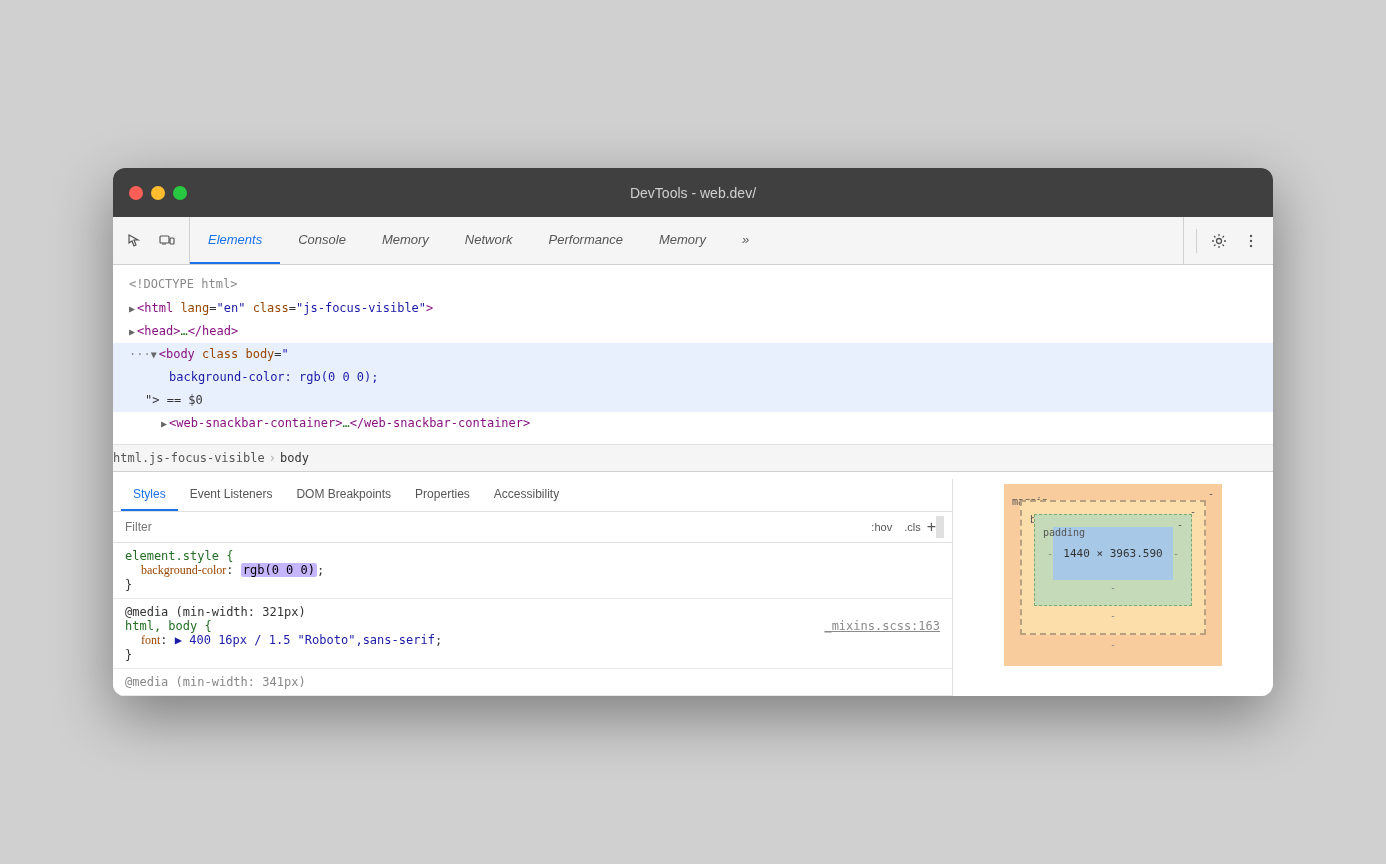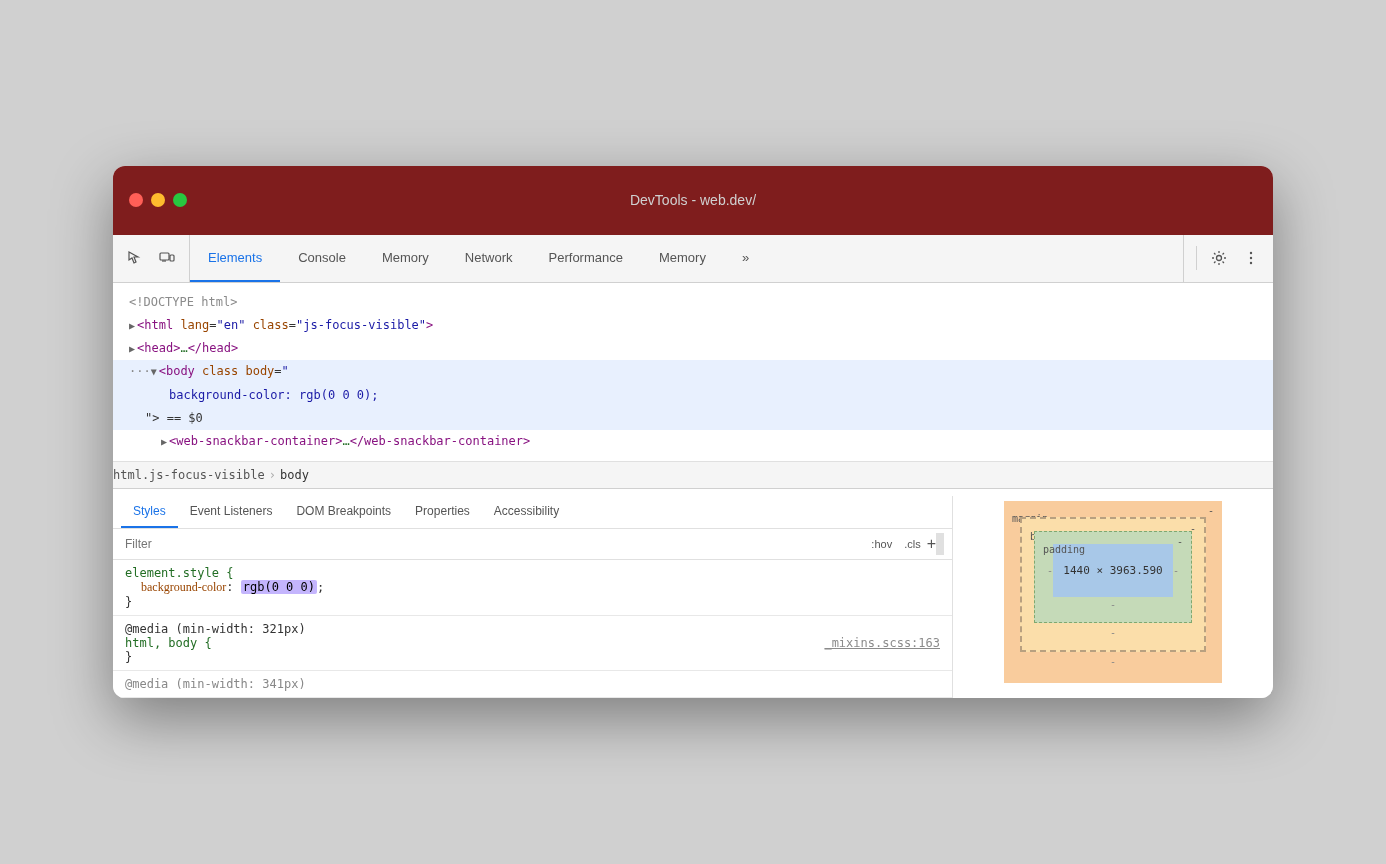--- a/index.html
+++ b/index.html
@@ -13,22 +13,22 @@
     }
     .window {
       width: 1160px;
       background: #f0f0f0;
       border-radius: 12px;
       box-shadow: 0 20px 60px rgba(0,0,0,0.4);
       overflow: hidden;
     }
     
     .titlebar {
-      background: #7f1d1d;
-      height: 69px;
+      background: #404040;
+      height: 49px;
       display: flex;
       align-items: center;
       padding: 0 16px;
       position: relative;
     }
     .traffic-lights {
       display: flex;
       gap: 8px;
       align-items: center;
     }
@@ -74,20 +74,21 @@
       background: transparent;
       cursor: pointer;
       border-radius: 4px;
       color: #555;
       font-size: 14px;
     }
     .tabs {
       display: flex;
       align-items: stretch;
       flex: 1;
+      font-style: italic;
     }
     .tab {
       padding: 0 18px;
       display: flex;
       align-items: center;
       font-size: 13px;
       color: #555;
       cursor: pointer;
       border-bottom: 2px solid transparent;
       white-space: nowrap;
@@ -446,20 +447,23 @@
         </div>
 
         <div class="css-rule-block">
           <div>
             <span style="color:#333; font-family:Menlo,monospace; font-size:12px;">@media (min-width: 321px)</span>
           </div>
           <div>
             <span class="css-selector">html, body {</span>
             <span class="css-source">_mixins.scss:163</span>
           </div>
+          <div style="padding-left:16px;">
+            <span class="css-property">font</span><span class="css-colon">: </span><span style="color:#1a1aa6">▶ 400 16px / 1.5 "Roboto",sans-serif</span><span class="css-colon">;</span>
+          </div>
           <div>
             <span class="css-brace">}</span>
           </div>
         </div>
 
         <div class="css-rule-block">
           <div>
             <span style="color:#888; font-family:Menlo,monospace; font-size:12px;">@media (min-width: 341px)</span>
           </div>
         </div>

